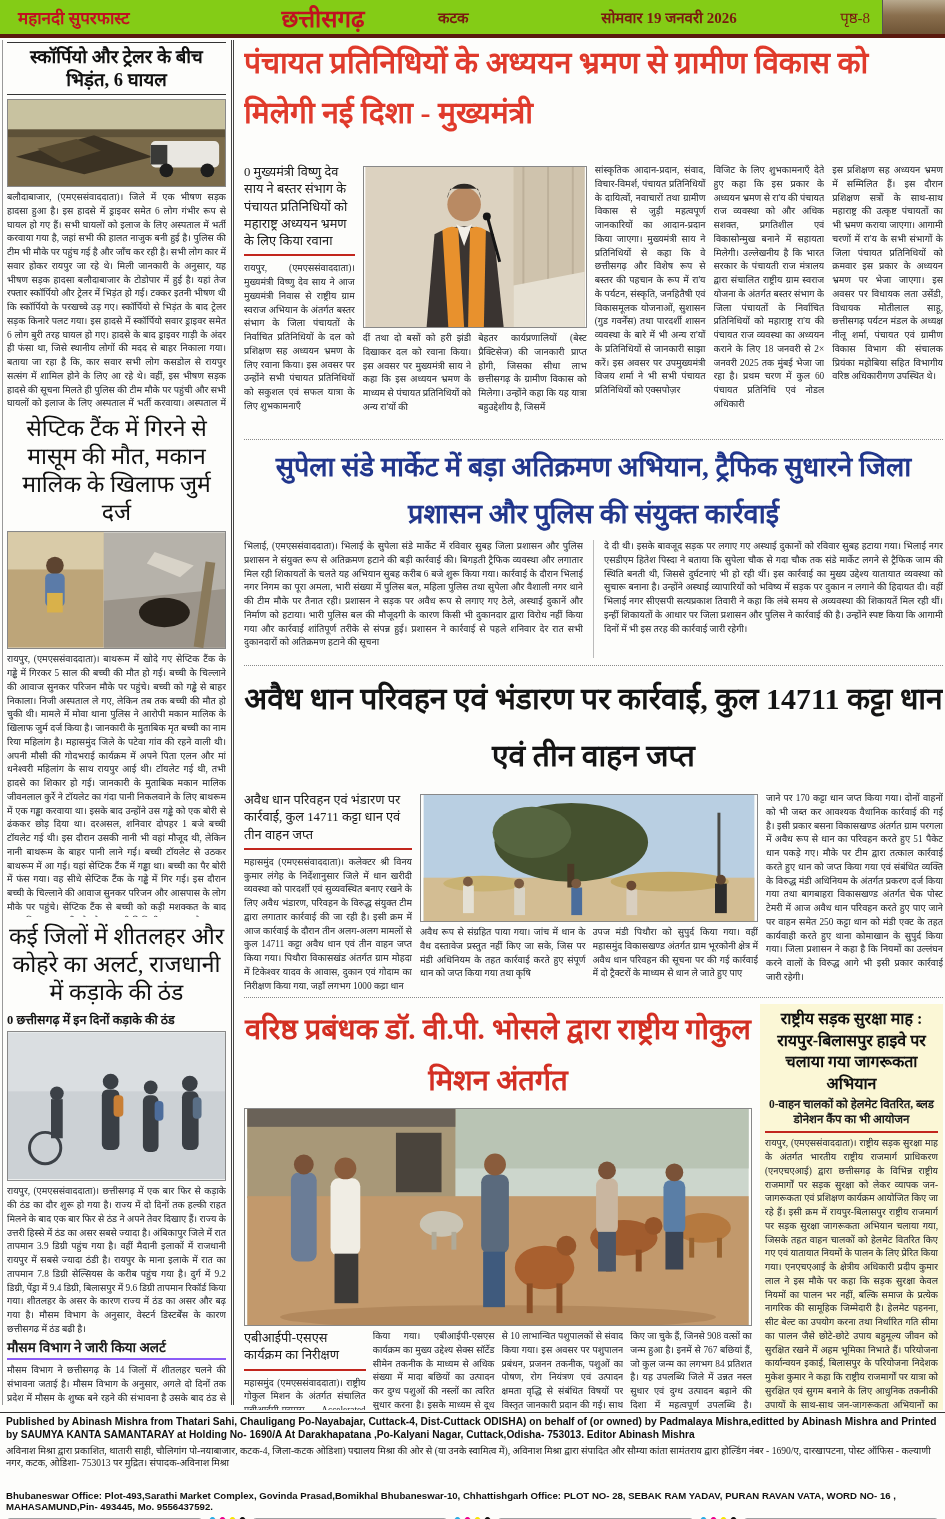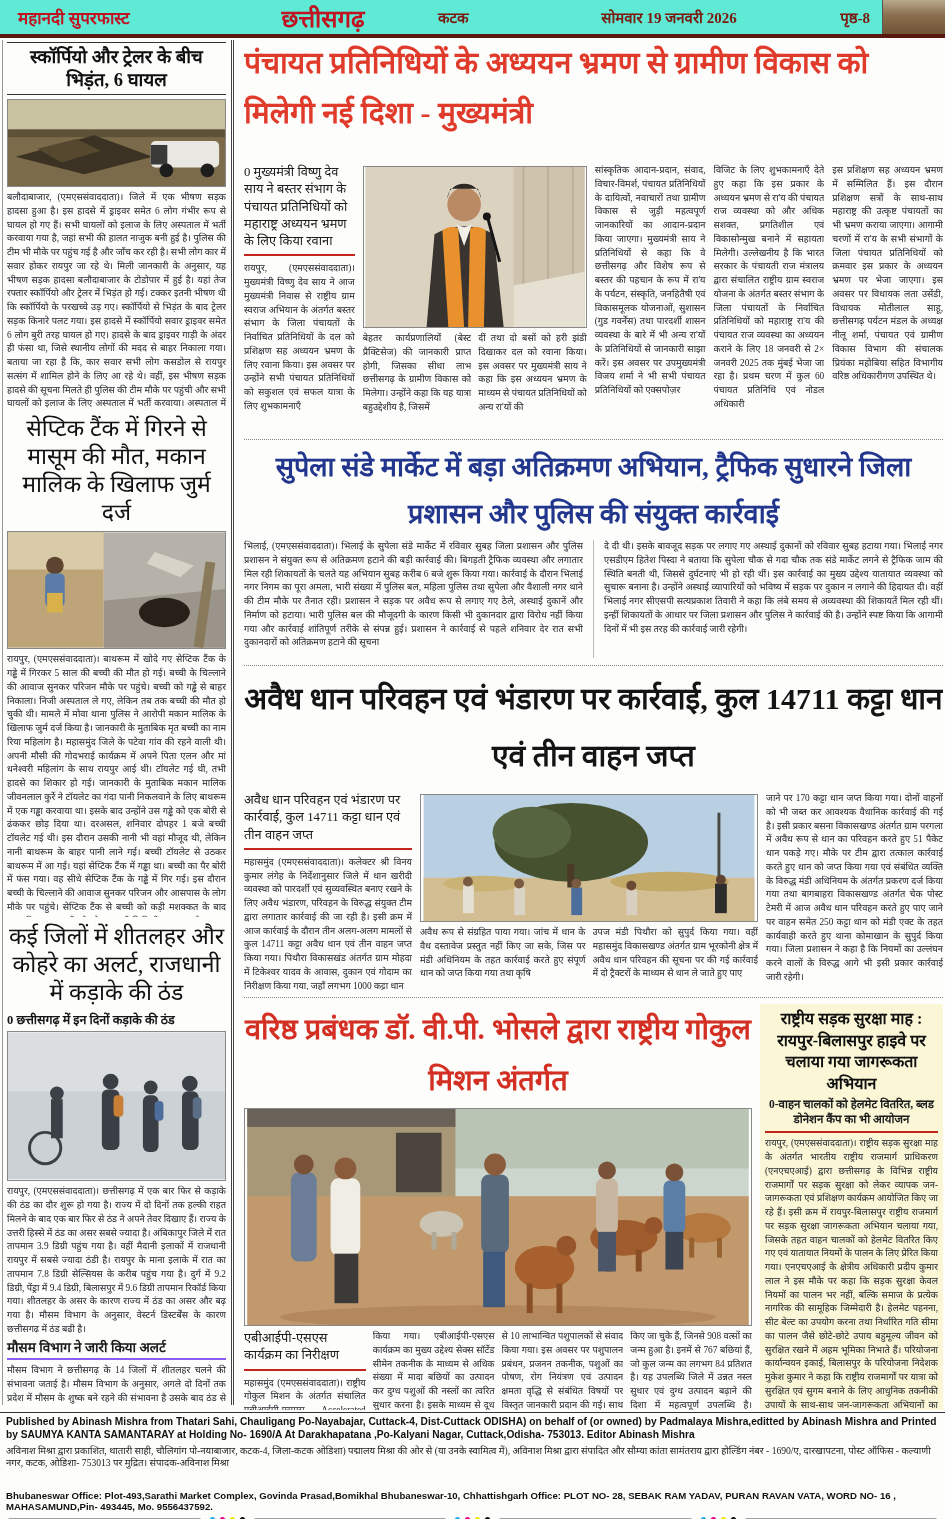--- a/index.html
+++ b/index.html
@@ -1,25 +1,25 @@
 <!DOCTYPE html>
 <html><head>
 <meta charset="utf-8">
 <style>
   html,body{margin:0;padding:0;background:#e8e8e4;}
   .page{position:relative;width:945px;height:1519px;background:#fdfdfb;overflow:hidden;
         font-family:"Liberation Serif","DejaVu Sans",serif;color:#1b1b1b;}
   
-  .masthead{position:absolute;left:0;top:0;width:945px;height:34px;background:#5eead4;
+  .masthead{position:absolute;left:0;top:0;width:945px;height:34px;background:#84cc16;
             border-bottom:4px solid #5a190e;display:flex;align-items:center;}
   .mast-name{color:#c01220;font-weight:bold;font-size:17px;margin-left:18px;width:190px;}
   .mast-edition{color:#c01220;font-weight:bold;font-size:24px;width:230px;text-align:center;}
   .mast-city{color:#7a1a10;font-weight:bold;font-size:15px;width:120px;text-align:left;}
   .mast-date{color:#7a1a10;font-weight:bold;font-size:15px;flex:1;text-align:center;}
-  .mast-page{color:#7a1a10;font-weight:bold;font-size:15px;width:90px;text-align:right;padding-right:12px;}
+  .mast-page{color:#7a1a10;font-weight:normal;font-size:15px;width:90px;text-align:right;padding-right:12px;}
   .mast-temple{width:62px;height:34px;background:linear-gradient(180deg,#b8a98e 0%,#8a6f4e 45%,#6e5435 100%);
                border-left:1px solid #555;}
   
   .left-rail{position:absolute;left:2px;top:40px;width:232px;border-left:1px solid #999;
              border-right:3px double #444;padding:0 5px 0 4px;box-sizing:border-box;height:1365px;overflow:hidden;}
   .lr-head{font-weight:bold;font-size:18.5px;line-height:1.22;text-align:center;color:#101010;
            border-top:1.5px solid #333;border-bottom:1.5px solid #333;padding:3px 0;margin:2px 0 4px;}
   .lr-head2{font-weight:normal;font-size:23px;line-height:1.22;text-align:center;color:#101010;margin:6px 0 4px;}
   .lr-sub{font-weight:bold;font-size:12.5px;color:#151515;margin:0 0 3px;}
   .body-txt{font-size:9.3px;line-height:1.48;text-align:justify;color:#20242b;}
@@ -153,22 +153,22 @@
             <path d="M83,32 a17,15 0 0 1 34,0 l-3,-10 -28,0 Z" fill="#2c2824"></path>
           <path d="M62,162 L70,68 Q100,52 130,68 L140,162 Z" fill="#3a3431"></path>
           <path d="M92,58 L100,80 L108,58 Q100,64 92,58 Z" fill="#f2efe8"></path>
           <path d="M78,64 Q86,58 94,62 L100,162 L84,162 Z" fill="#e8912d"></path>
           <path d="M122,64 Q114,58 106,62 L104,162 L120,162 Z" fill="#e8912d"></path>
           <line x1="124" y1="52" x2="136" y2="96" stroke="#161616" stroke-width="3"></line>
             <circle cx="123" cy="50" r="4" fill="#161616"></circle>
           <path d="M150,120 L222,106 L222,162 L150,162 Z" fill="#e6e0d2"></path>
         </svg>
         <div class="under-photo">
+          <div class="body-txt clip" style="flex:1;height:100px">दीं तथा दो बसों को हरी झंडी दिखाकर दल को रवाना किया। इस अवसर पर मुख्यमंत्री साय ने कहा कि इस अध्ययन भ्रमण के माध्यम से पंचायत प्रतिनिधियों को अन्य रा'यों की</div>
           <div class="body-txt clip" style="flex:1;height:100px">बेहतर कार्यप्रणालियों (बेस्ट प्रैक्टिसेज) की जानकारी प्राप्त होगी, जिसका सीधा लाभ छत्तीसगढ़ के ग्रामीण विकास को मिलेगा। उन्होंने कहा कि यह यात्रा बहुउद्देशीय है, जिसमें</div>
-          <div class="body-txt clip" style="flex:1;height:100px">दीं तथा दो बसों को हरी झंडी दिखाकर दल को रवाना किया। इस अवसर पर मुख्यमंत्री साय ने कहा कि इस अध्ययन भ्रमण के माध्यम से पंचायत प्रतिनिधियों को अन्य रा'यों की</div>
         </div>
       </div>
       <div class="story-col body-txt clip">सांस्कृतिक आदान-प्रदान, संवाद, विचार-विमर्श, पंचायत प्रतिनिधियों के दायित्वों, नवाचारों तथा ग्रामीण विकास से जुड़ी महत्वपूर्ण जानकारियों का आदान-प्रदान किया जाएगा। मुख्यमंत्री साय ने प्रतिनिधियों से कहा कि वे छत्तीसगढ़ और विशेष रूप से बस्तर की पहचान के रूप में रा'य के पर्यटन, संस्कृति, जनहितैषी एवं विकासमूलक योजनाओं, सुशासन (गुड गवर्नेंस) तथा पारदर्शी शासन व्यवस्था के बारे में भी अन्य रा'यों के प्रतिनिधियों से जानकारी साझा करें। इस अवसर पर उपमुख्यमंत्री विजय शर्मा ने भी सभी पंचायत प्रतिनिधियों को एक्सपोज़र</div>
       <div class="story-col body-txt clip">विजिट के लिए शुभकामनाएँ देते हुए कहा कि इस प्रकार के अध्ययन भ्रमण से रा'य की पंचायत राज व्यवस्था को और अधिक सशक्त, प्रगतिशील एवं विकासोन्मुख बनाने में सहायता मिलेगी। उल्लेखनीय है कि भारत सरकार के पंचायती राज मंत्रालय द्वारा संचालित राष्ट्रीय ग्राम स्वराज योजना के अंतर्गत बस्तर संभाग के जिला पंचायतों के निर्वाचित प्रतिनिधियों को महाराष्ट्र रा'य की पंचायत राज व्यवस्था का अध्ययन कराने के लिए 18 जनवरी से 2× जनवरी 2025 तक मुंबई भेजा जा रहा है। प्रथम चरण में कुल 60 पंचायत प्रतिनिधि एवं नोडल अधिकारी</div>
       <div class="story-col body-txt clip">इस प्रशिक्षण सह अध्ययन भ्रमण में सम्मिलित हैं। इस दौरान प्रशिक्षण सत्रों के साथ-साथ महाराष्ट्र की उत्कृष्ट पंचायतों का भी भ्रमण कराया जाएगा। आगामी चरणों में रा'य के सभी संभागों के जिला पंचायत प्रतिनिधियों को क्रमवार इस प्रकार के अध्ययन भ्रमण पर भेजा जाएगा। इस अवसर पर विधायक लता उसेंडी, विधायक मोतीलाल साहू, छत्तीसगढ़ पर्यटन मंडल के अध्यक्ष नीलू शर्मा, पंचायत एवं ग्रामीण विकास विभाग की संचालक प्रियंका महोबिया सहित विभागीय वरिष्ठ अधिकारीगण उपस्थित थे।</div>
     </div>
 
     <div class="dotsep"></div>
 
     <div class="supela-head">सुपेला संडे मार्केट में बड़ा अतिक्रमण अभियान, ट्रैफिक सुधारने जिला प्रशासन और पुलिस की संयुक्त कार्रवाई</div>

